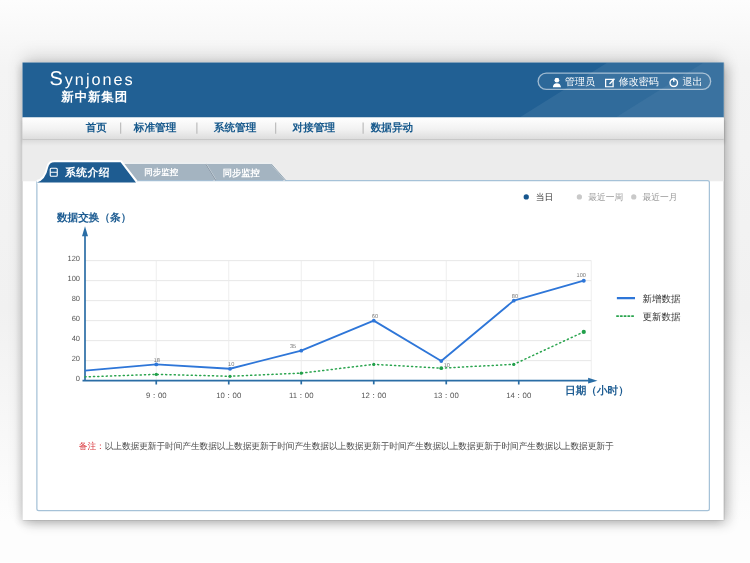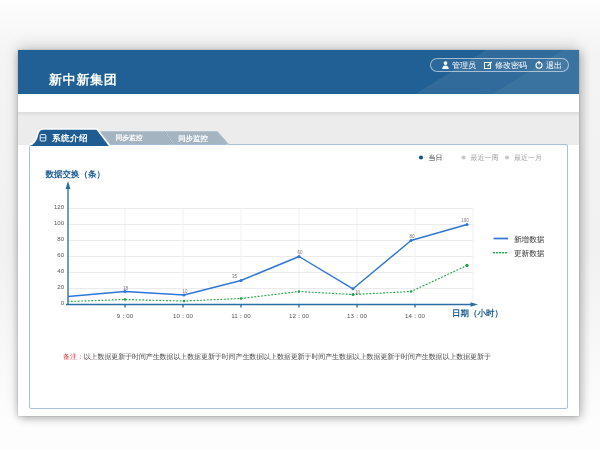--- a/index.html
+++ b/index.html
@@ -13,27 +13,27 @@
     background:#ffffff;
     box-shadow:0 0 1px rgba(0,0,0,0.30), 0 -5px 13px rgba(0,0,0,0.13), 3px 3px 9px rgba(0,0,0,0.20), -2px 2px 6px rgba(0,0,0,0.10);
   }
   #header{
     position:absolute;left:0;top:0;width:561px;height:44px;
     background:#216094;overflow:hidden;
   }
   .diag{position:absolute;top:0;height:44px;width:400px;background:rgba(255,255,255,0.07);transform-origin:0 0;transform:skewX(-58deg);}
 
   #logo1{position:absolute;left:21.5px;top:5px;color:#fff;font-weight:normal;font-size:13px;letter-spacing:1.6px;}
-  #logo2{position:absolute;left:31px;top:21px;color:#fff;font-weight:bold;font-size:13px;letter-spacing:0.7px;}
+  #logo2{position:absolute;left:31px;top:21px;color:#fff;font-weight:bold;font-size:10px;letter-spacing:0.7px;}
   #title{position:absolute;left:104px;top:15px;color:#fff;font-size:12px;letter-spacing:0.3px;}
   #pill{
     position:absolute;left:412px;top:8px;width:139px;height:14px;
     border:1px solid rgba(255,255,255,0.55);border-radius:8px;
     background:rgba(255,255,255,0.05);
-    display:flex;align-items:center;justify-content:space-between;
+    display:flex;align-items:flex-end;justify-content:space-between;
     padding:0 6px 0 11px;box-sizing:border-box;
   }
   .pitem{display:flex;align-items:center;color:#fff;font-size:8px;white-space:nowrap;}
   .pitem svg{margin-right:3px;}
   #nav{
     position:absolute;left:0;top:44px;width:561px;height:17px;
     background:linear-gradient(180deg,#ffffff 0%,#f2f2f2 55%,#dedede 100%);
     border-bottom:1px solid #c8c8c8;
     box-shadow:0 2px 3px rgba(0,0,0,0.18);
   }
@@ -53,20 +53,21 @@
     font-size:7px;letter-spacing:-0.1px;color:#4a4a4a;white-space:nowrap;
   }
   #note b{color:#d9383e;font-weight:normal;}
 </style>
 </head>
 <body>
 <div id="page">
   <div id="header">
     <div class="diag" style="left:468px"></div>
     <div class="diag" style="left:545px;background:rgba(255,255,255,0.05)"></div>
+    <div id="logo1"><span style="font-size:16px">S</span>ynjones</div>
     <div id="logo2">新中新集团</div>
     <div id="pill">
       <span class="pitem">
         <svg width="7" height="8" viewBox="0 0 7 8">
             <circle cx="3.5" cy="2.1" r="1.9" fill="#fff"></circle>
             <path d="M0.2,8 Q0.5,4.6 3.5,4.6 Q6.5,4.6 6.8,8 Z" fill="#fff"></path>
           </svg>
         管理员</span>
       <span class="pitem">
         <svg width="8" height="8" viewBox="0 0 8 8">
@@ -75,20 +76,31 @@
           </svg>
         修改密码</span>
       <span class="pitem">
         <svg width="8" height="8" viewBox="0 0 8 8">
             <circle cx="4" cy="4.2" r="3" fill="none" stroke="#fff" stroke-width="1.1"></circle>
             <rect x="3.4" y="0" width="1.2" height="3.4" fill="#fff"></rect>
           </svg>
         退出</span>
     </div>
   </div>
+  <div id="nav">
+    <span class="nitem" style="left:59px">首页</span>
+    <span class="nitem" style="left:106px">标准管理</span>
+    <span class="nitem" style="left:170px">系统管理</span>
+    <span class="nitem" style="left:233px">对接管理</span>
+    <span class="nitem" style="left:295.5px">数据异动</span>
+    <span class="nsep" style="left:78px"></span>
+    <span class="nsep" style="left:139px"></span>
+    <span class="nsep" style="left:202px"></span>
+    <span class="nsep" style="left:271.5px"></span>
+  </div>
   <div id="band"></div>
   <div id="panel"></div>
   <svg id="chartsvg" viewBox="18 50 561 366" fill="none">
 
     <path d="M164,131.2 L216.5,131.2 L228,144.2" stroke="#eceff1" stroke-width="2.2" fill="none"></path>
     <path d="M164,131.2 L216.5,131.2 L228,144.2 L172,144.2 Z" fill="#a4b4c1"></path>
     <path d="M98,131.2 L164,131.2 L172,144.2" stroke="#eceff1" stroke-width="2.2" fill="none"></path>
     <path d="M98,131.2 L164,131.2 L172,144.2 L98,144.2 Z" fill="#a4b4c1"></path>
     <path d="M164.5,131.2 L172.5,144.2" stroke="#8a9aa9" stroke-width="1"></path>
     <path d="M217,131.2 L228.5,144.2" stroke="#98a8b5" stroke-width="0.8"></path>

